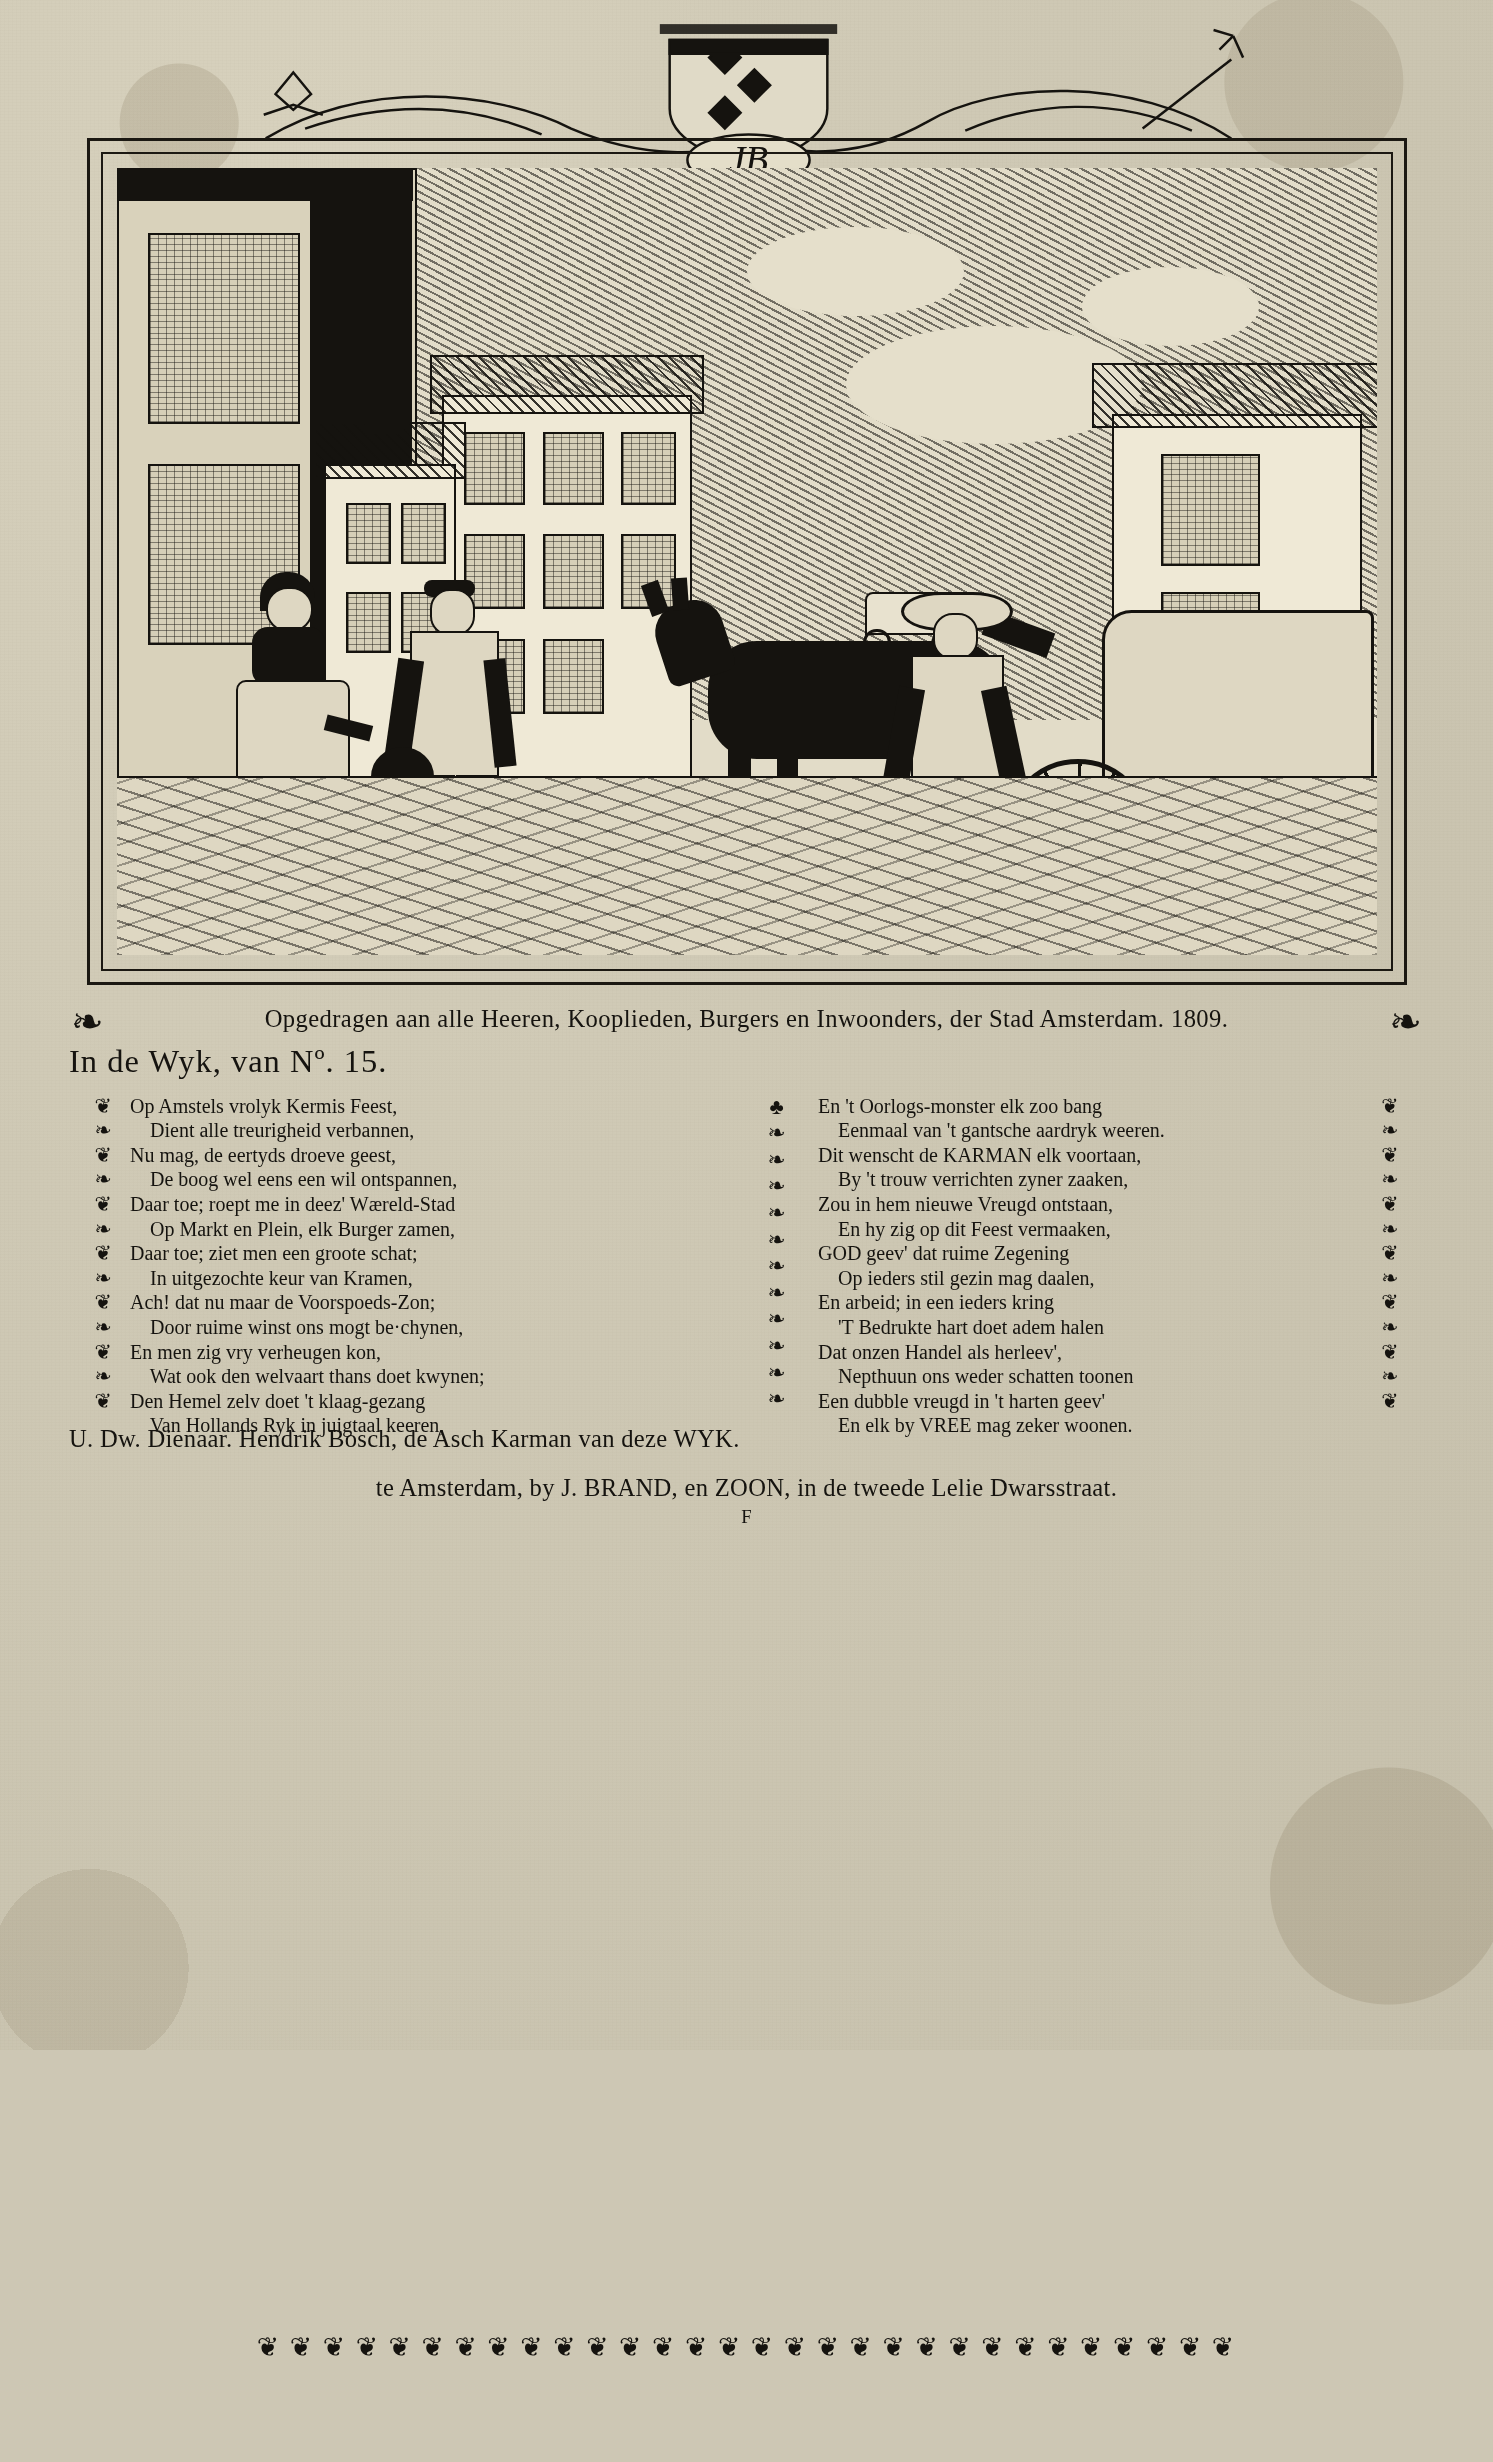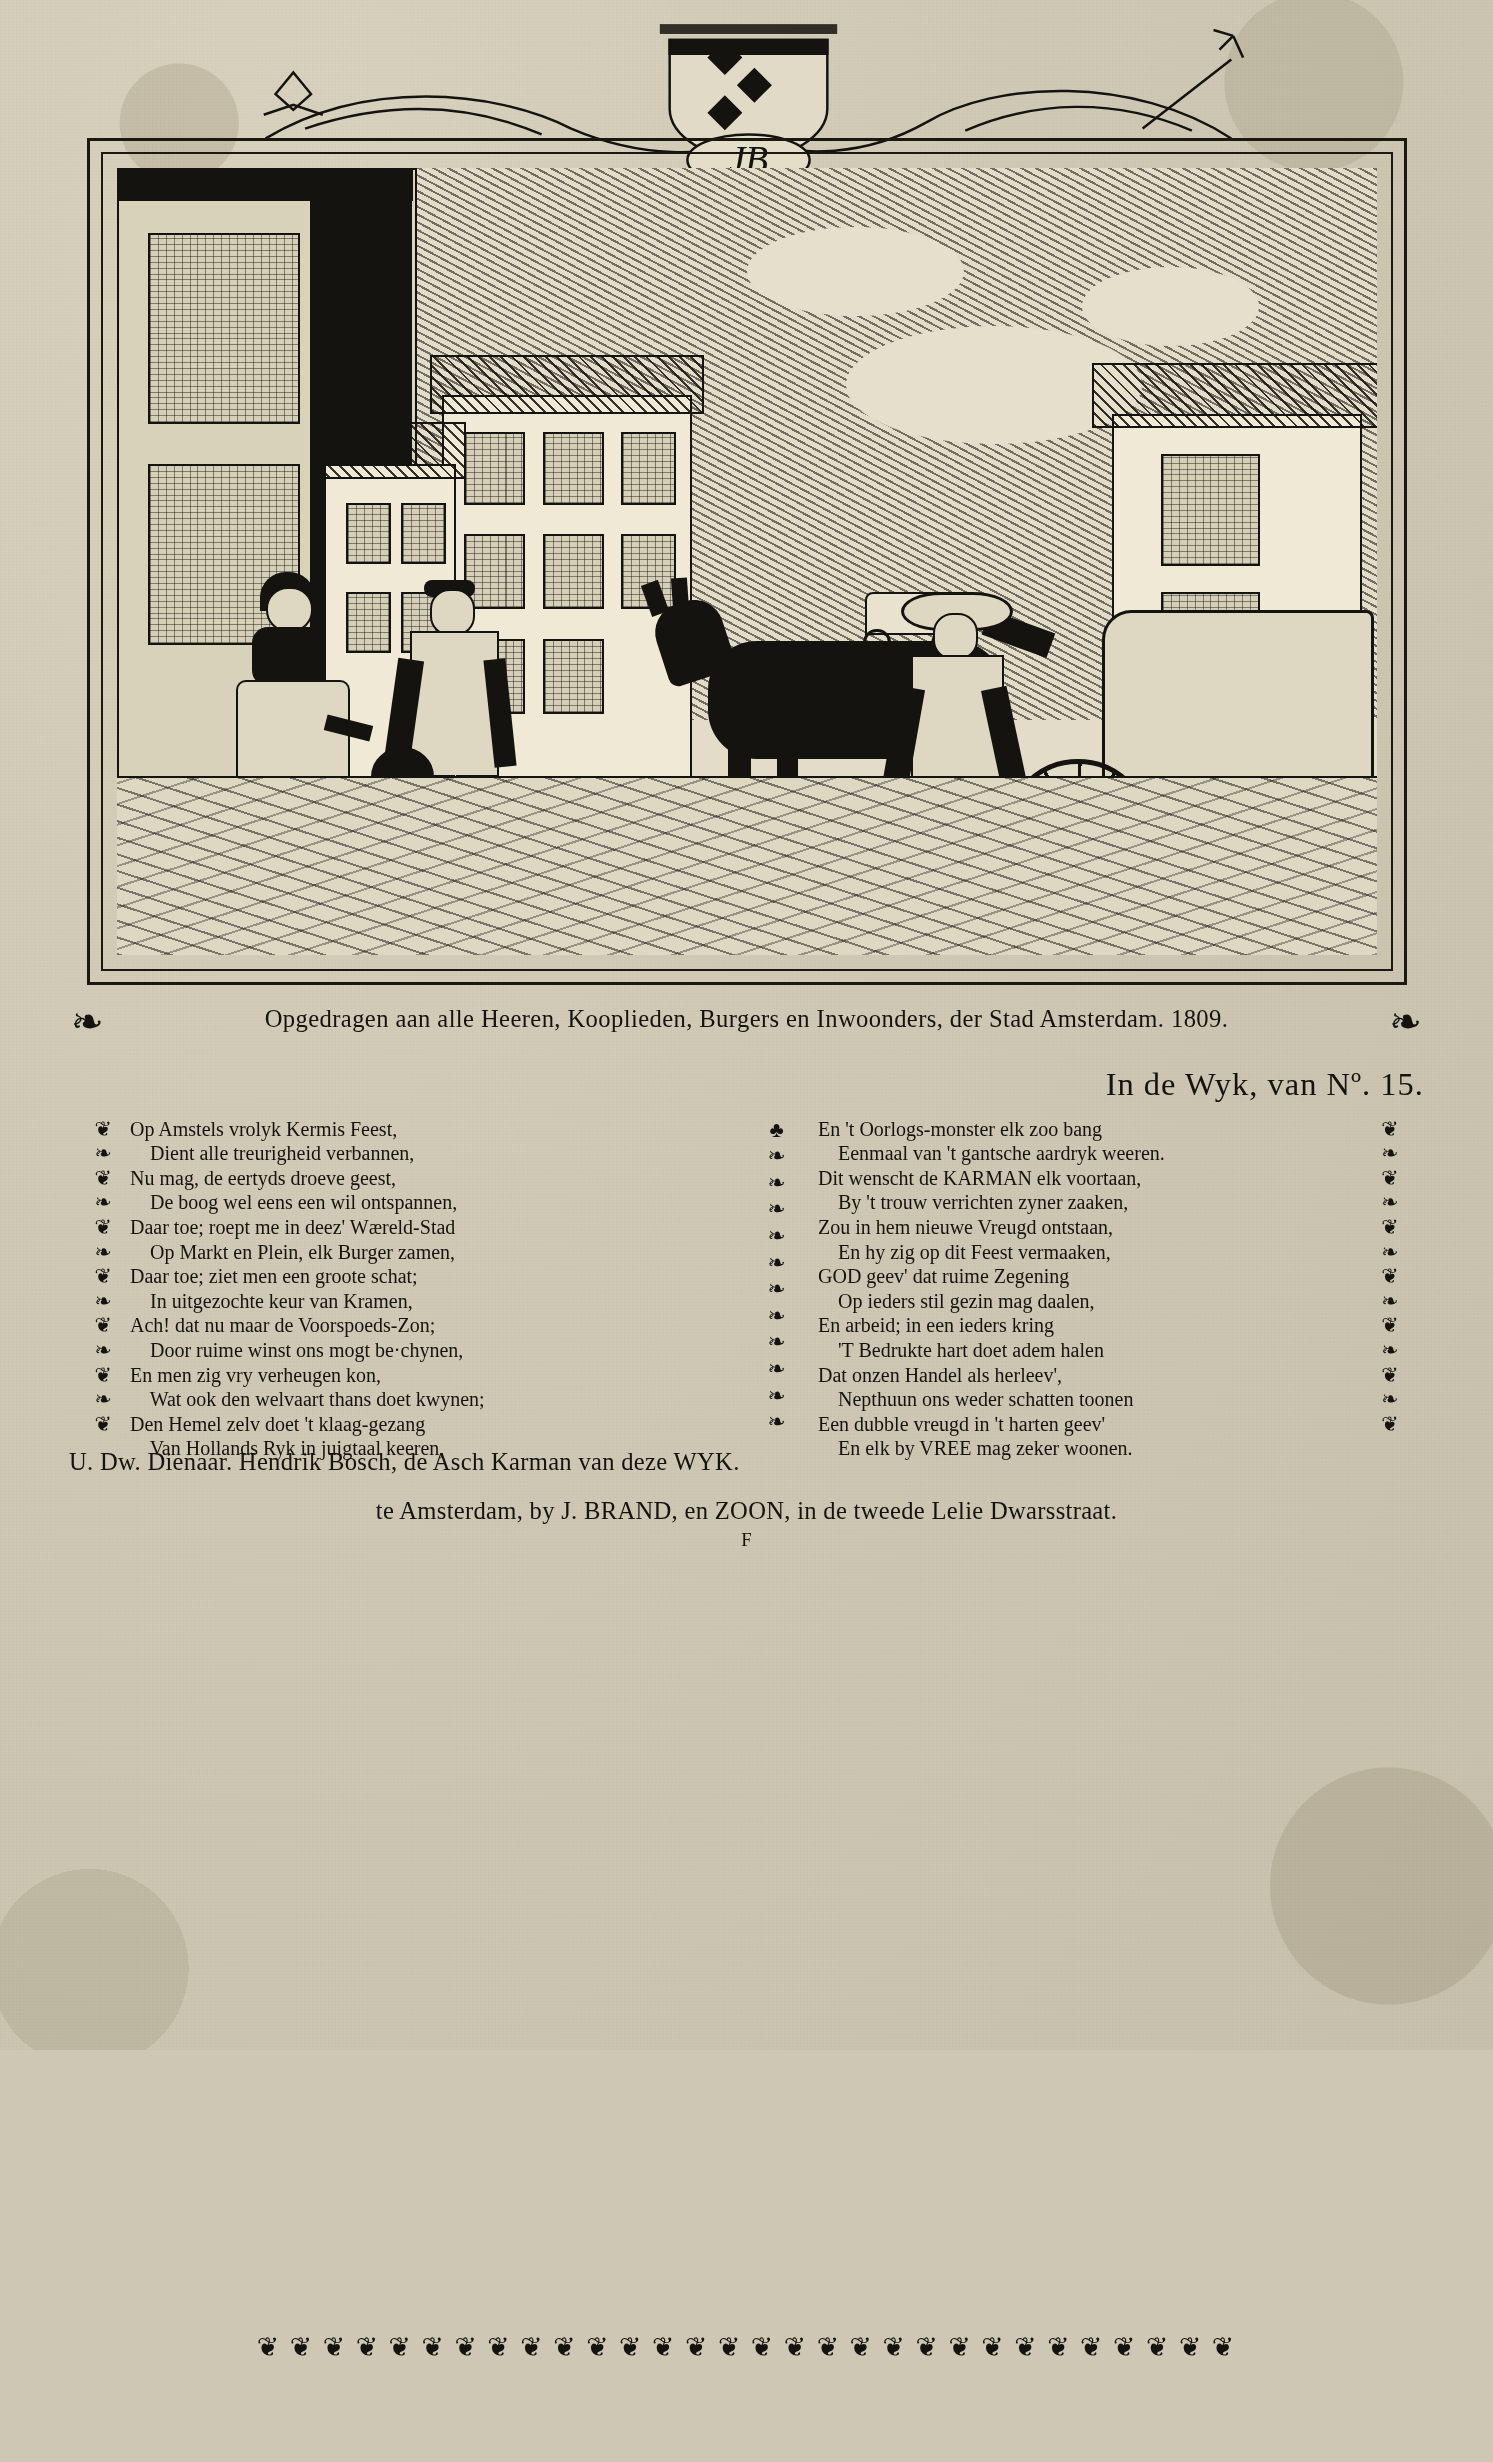--- a/index.html
+++ b/index.html
@@ -91,21 +91,21 @@
     position:absolute;left:69px;top:995px;width:1355px;height:1379px;
   }
   .title{
     text-align:center;font-size:48px;letter-spacing:2px;font-weight:400;
     font-family:"Liberation Serif", serif;color:#15130f;margin-top:11.8px;
   }
   .subtitle{
     text-align:center;font-size:24.6px;color:#15130f;margin-top:9.9px;letter-spacing:0.4px;
   }
   .wyk{
-    text-align:right;font-size:32.5px;color:#15130f;margin-top:33px;letter-spacing:1px;
+    text-align:left;font-size:32.5px;color:#15130f;margin-top:10px;letter-spacing:1px;
   }
   .poem-wrap{
     position:relative;margin-top:13.8px;height:325px;
   }
   .col{
     position:absolute;top:0;font-size:20px;line-height:24.6px;color:#15130f;white-space:pre;
   }
   .colL{left:61px;}
   .colR{left:749px;}
   .footer1{

